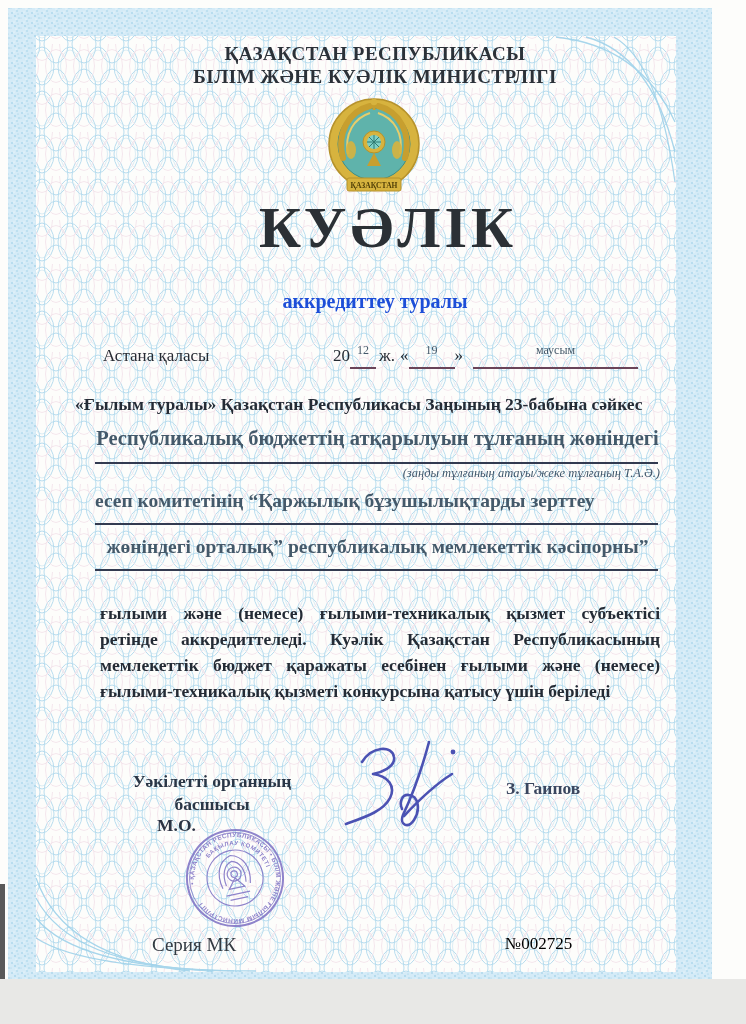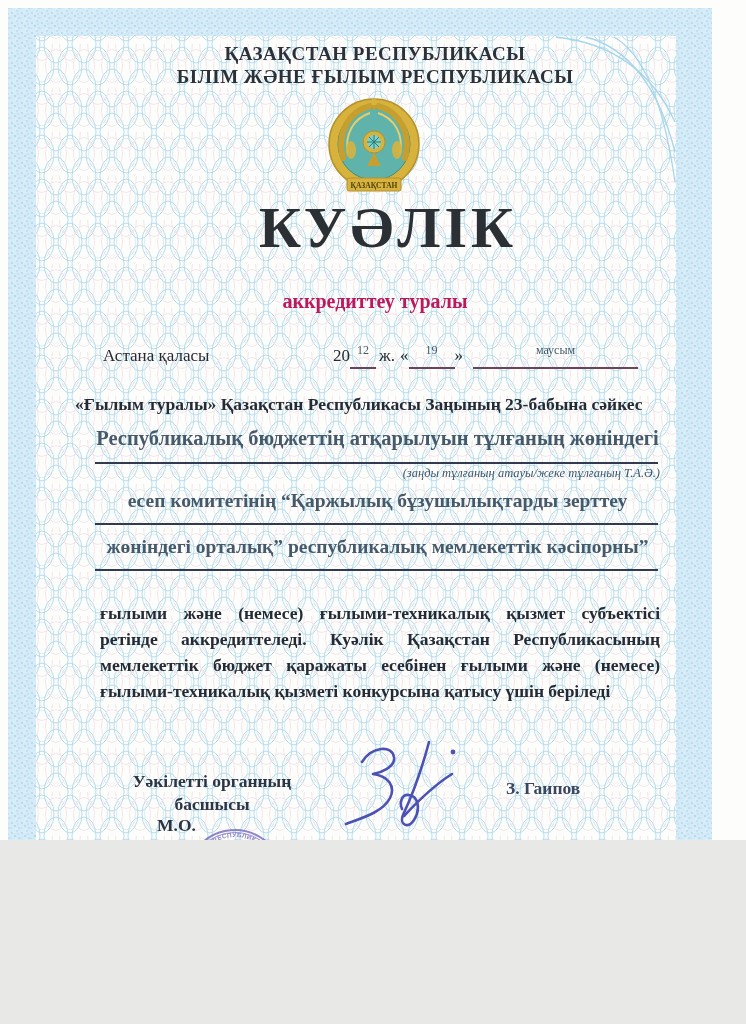--- a/index.html
+++ b/index.html
@@ -5,36 +5,36 @@
   :root{
     --ink:#262b33;
     --fill_ink:#44596a;
     --rule:#323a50;
     --blank_line:#6a4458;
     --stamp_purple:#8074c5;
     --signature_blue:#4b52b3;
   }
   html,body{margin:0;padding:0;background:#e8e8e6;}
   .page{
-    position:relative;width:746px;height:840px;margin:0 auto;
+    position:relative;width:746px;height:979px;margin:0 auto;
     background:#fdfdfb;overflow:hidden;
     font-family:"Liberation Serif","DejaVu Serif",serif;
     color:var(--ink,#262b33);
   }
   .abs{position:absolute;}
   svg{display:block;}
   .bg{position:absolute;left:0;top:0;}
 
   .header{left:75px;top:42px;width:600px;text-align:center;
     font-weight:bold;font-size:19px;line-height:23px;letter-spacing:.5px;color:#2b3138;}
   .emblem{left:318px;top:94px;}
   .title{left:88px;top:194px;width:600px;text-align:center;
     font-weight:bold;font-size:58px;letter-spacing:4px;color:#2b3035;}
   .subtitle{left:75px;top:290px;width:600px;text-align:center;
-    font-weight:bold;font-size:20px;color:#be185d;}
+    font-weight:bold;font-size:20px;color:#1d4ed8;}
 
   .date-row{left:95px;top:340px;width:565px;height:34px;font-size:17px;}
   .city{position:absolute;left:8px;top:6px;}
   .date-group{position:absolute;left:238px;top:6px;white-space:nowrap;}
   .fill{display:inline-block;border-bottom:2px solid var(--blank_line,#6a4458);
     text-align:center;line-height:20px;}
   .fill b{font-weight:normal;color:var(--fill_ink,#44596a);
     display:inline-block;transform:translateY(-7px);font-size:12px;}
   .fill-year{min-width:26px;}
   .fill-day{min-width:46px;}
@@ -42,21 +42,21 @@
   .yl{margin:0 5px 0 3px;}
 
   .law-line{left:75px;top:394px;width:600px;text-align:left;
     font-weight:bold;font-size:17.5px;color:#242b35;}
   .org1{left:95px;top:427px;width:565px;text-align:center;
     font-weight:bold;font-size:20.5px;color:var(--fill_ink,#44596a);}
   .rule{left:95px;width:563px;height:0;border-top:2px solid var(--rule,#323a50);}
   .rule1{top:462px;} .rule2{top:523px;} .rule3{top:569px;}
   .caption{left:95px;top:466px;width:565px;text-align:right;
     font-style:italic;font-size:12.5px;color:#3f566b;}
-  .org2{left:95px;top:490px;width:565px;text-align:center;
+  .org2{left:95px;top:490px;width:565px;
     font-weight:bold;font-size:19.5px;color:var(--fill_ink,#44596a);}
   .org3{left:95px;top:536px;width:565px;text-align:center;
     font-weight:bold;font-size:19.5px;color:var(--fill_ink,#44596a);}
 
   .body-par{left:100px;top:600px;width:560px;text-align:justify;
     font-weight:bold;font-size:17.5px;line-height:26px;color:#242b35;}
 
   .sig-label{left:98px;top:770px;width:228px;text-align:center;
     font-weight:bold;font-size:17.5px;line-height:23px;color:#2a3646;}
   .seal-mark{left:157px;top:815px;font-weight:bold;font-size:17.5px;color:#2a3343;}
@@ -111,21 +111,21 @@
       <path d="M36,918 Q76,968 234,971"></path>
       <path d="M36,938 Q84,970 256,971"></path>
       <path d="M556,37 Q640,46 675,122"></path>
       <path d="M586,37 Q650,54 675,152"></path>
       <path d="M614,37 Q658,62 675,182"></path>
     </g>
   </svg>
 
   <div class="abs header">
     <div>ҚАЗАҚСТАН РЕСПУБЛИКАСЫ</div>
-    <div>БІЛІМ ЖӘНЕ ҒЫЛЫМ РЕСПУБЛИКАСЫ</div>
+    <div>БІЛІМ ЖӘНЕ КУӘЛІК МИНИСТРЛІГІ</div>
   </div>
 
   <svg class="abs emblem" width="112" height="106" viewBox="0 0 112 106">
     <circle cx="56" cy="50" r="45" fill="#d7b33e" stroke="#b6922b" stroke-width="1.5"></circle>
     <circle cx="56" cy="50" r="36" fill="#5fb3ab" stroke="#3e8d86" stroke-width="1"></circle>
     <path d="M25,64 C18,38 32,17 52,12" stroke="#c79f2f" stroke-width="6" fill="none" stroke-linecap="round"></path>
     <path d="M87,64 C94,38 80,17 60,12" stroke="#c79f2f" stroke-width="6" fill="none" stroke-linecap="round"></path>
     <path d="M30,60 C26,40 36,24 52,19" stroke="#e8cd6a" stroke-width="2" fill="none"></path>
     <path d="M82,60 C86,40 76,24 60,19" stroke="#e8cd6a" stroke-width="2" fill="none"></path>
     <ellipse cx="33" cy="56" rx="5" ry="9" fill="#d7b33e" opacity="0.9"></ellipse>

